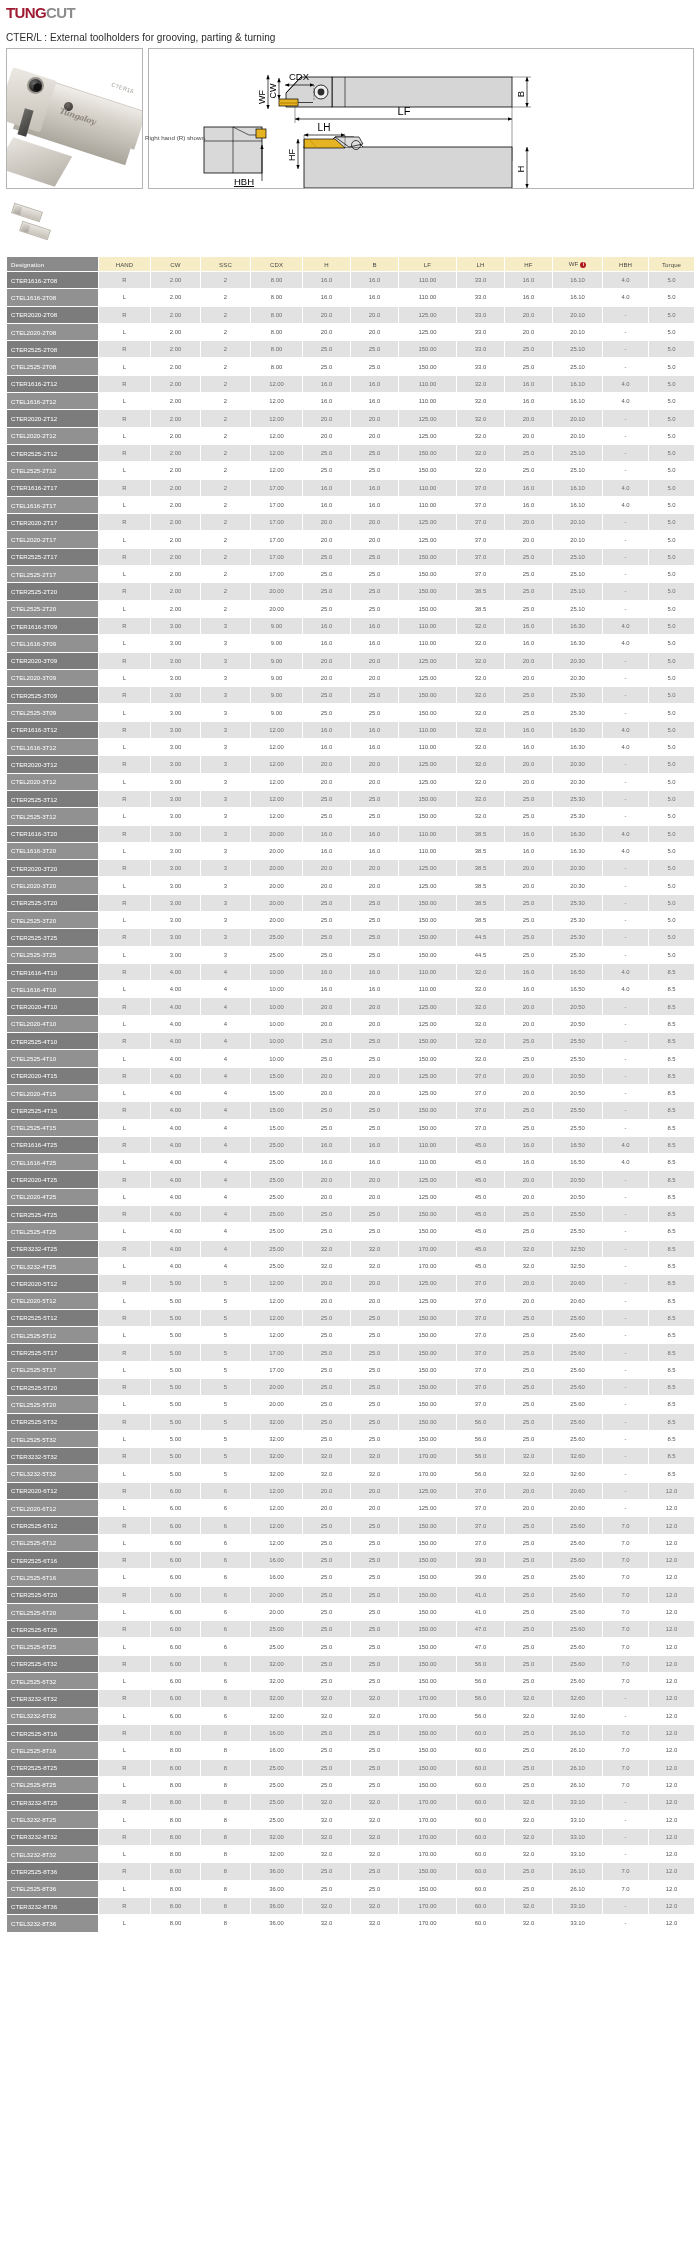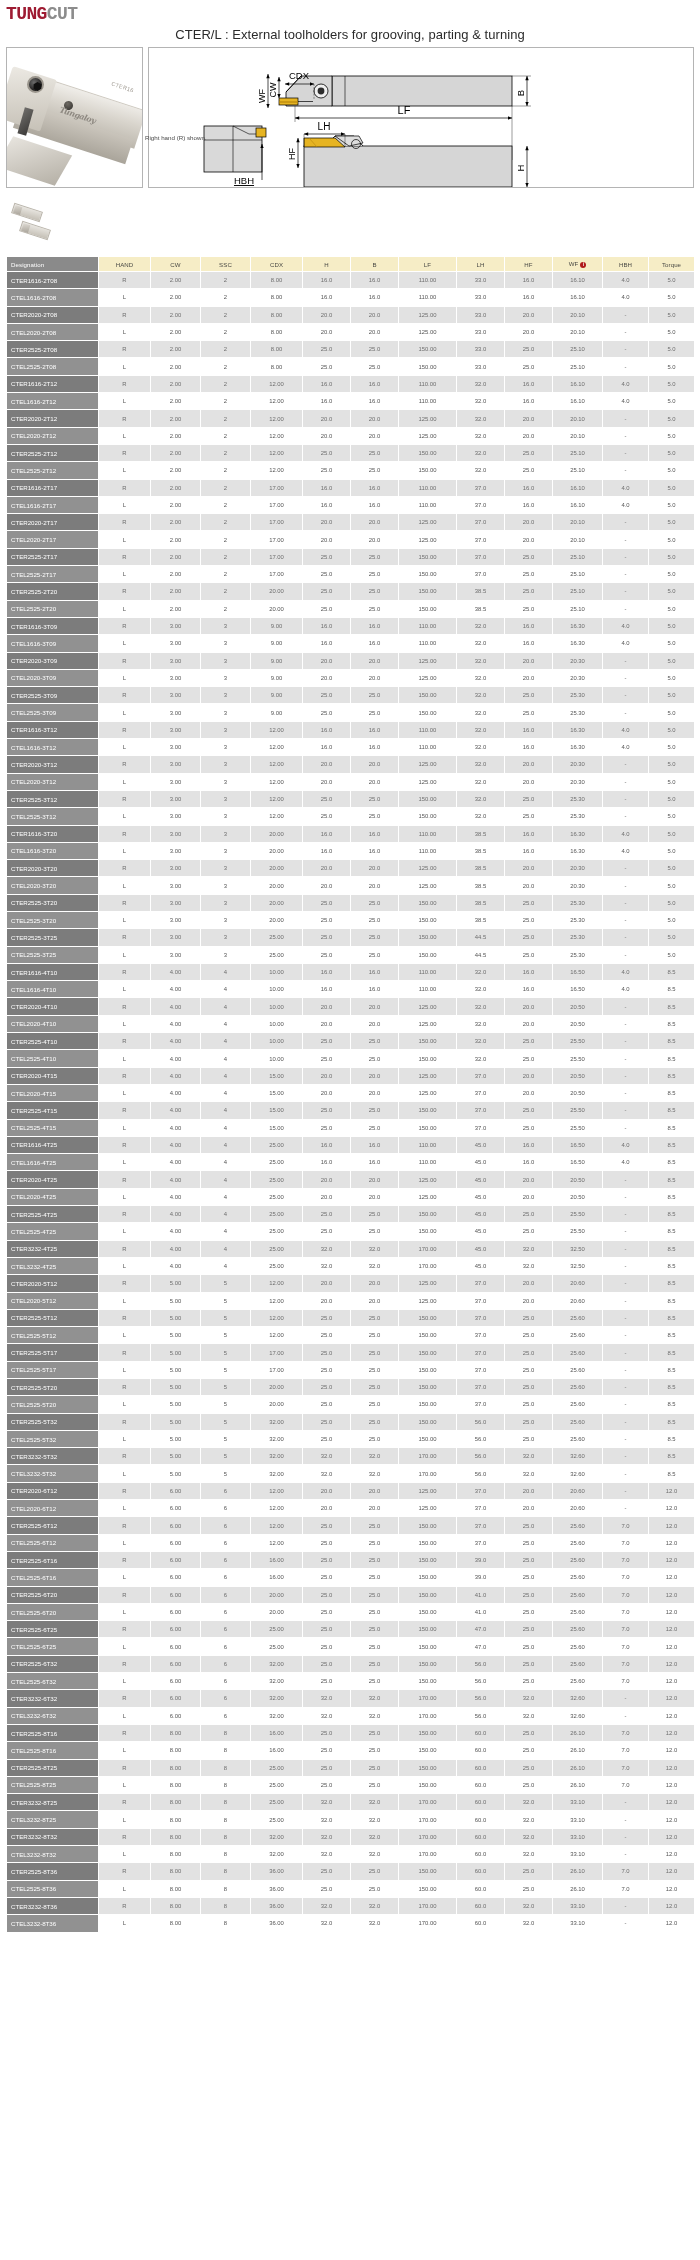--- a/index.html
+++ b/index.html
@@ -12,34 +12,33 @@
     width: 700px;
     min-height: 2260px;
     position: relative;
     background: #fff;
     padding: 0;
   }
 
   
   .hdr { padding: 5px 6px 0 6px; }
   .logo {
-    font-size: 18px;
+    font-size: 15px;
     font-weight: 800;
     letter-spacing: -0.6px;
     line-height: 1;
-    font-family: Liberation Mono, monospace;
+    font-family: Liberation Sans, sans-serif;
   }
   .logo .t1 { color: #9e1b32; }
   .logo .t2 { color: #8c8c8c; }
   .subtitle {
-    font-size: 13px;
+    font-size: 10px;
     color: #2b2b2b;
-    margin-top: 4px;
+    margin-top: 12px;
     letter-spacing: 0.05px;
-    text-align: center;
   }
 
   
   .figband {
     margin: 5px 6px 0 6px;
     display: flex;
     gap: 5px;
     height: 141px;
   }
   .figbox {

